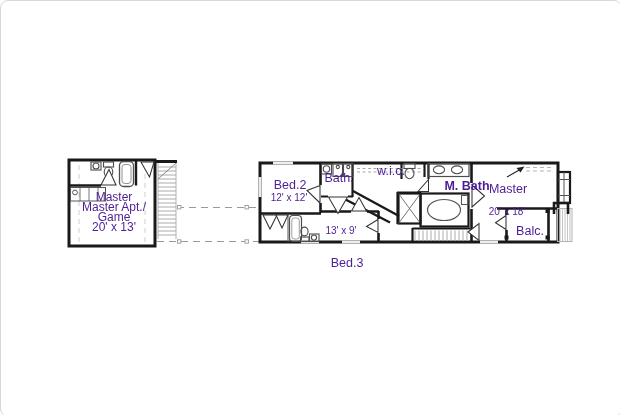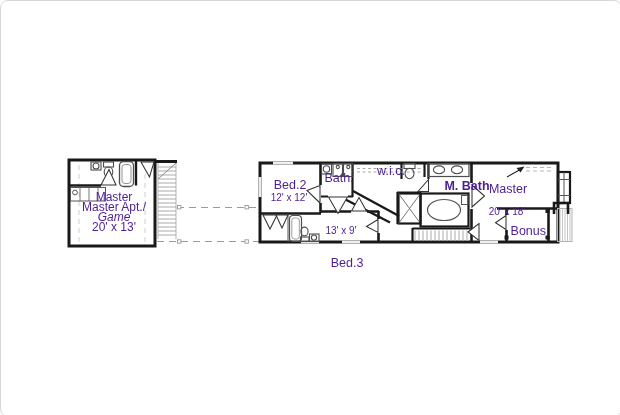--- a/index.html
+++ b/index.html
@@ -173,30 +173,30 @@
 
       <g>
         <path d="M506 176 L521 167.5" stroke="#222222" stroke-width="1.1"></path>
         <polygon points="523.5,165.5 515.5,167 519.5,171.5" fill="#222222" stroke="none"></polygon>
       </g>
     </g>
   </svg>
 
   <div class="label garage-line" style="left:113px;top:196px;">Master</div>
   <div class="label garage-line" style="left:113px;top:206px;">Master Apt./</div>
-  <div class="label garage-line" style="left:113px;top:216px;font-style:italic;">Game</div>
+  <div class="label garage-line" style="left:113px;top:216px;">Game</div>
   <div class="label garage-line" style="left:113px;top:226px;">20' x 13'</div>
 
   <div class="label room-name" style="left:289px;top:184px;">Bed.2</div>
   <div class="label room-dims" style="left:288px;top:196.5px;">12' x 12'</div>
 
   <div class="label room-name" style="left:338px;top:177px;">Bath.</div>
   <div class="label room-name" style="left:390px;top:170px;">w.i.c.</div>
   <div class="label room-name" style="left:466px;top:185px;font-weight:bold;">M. Bath</div>
 
   <div class="label room-name" style="left:507px;top:188px;">Master</div>
   <div class="label room-dims" style="left:506px;top:211px;">20' x 18'</div>
 
   <div class="label room-name" style="left:346px;top:218px;margin-top:44px;">Bed.3</div>
   <div class="label room-dims" style="left:340px;top:230px;">13' x 9'</div>
 
-  <div class="label room-name" style="left:529px;top:230px;">Bonus.</div>
+  <div class="label room-name" style="left:529px;top:230px;">Balc.</div>
 </div>
 
 </body></html>

